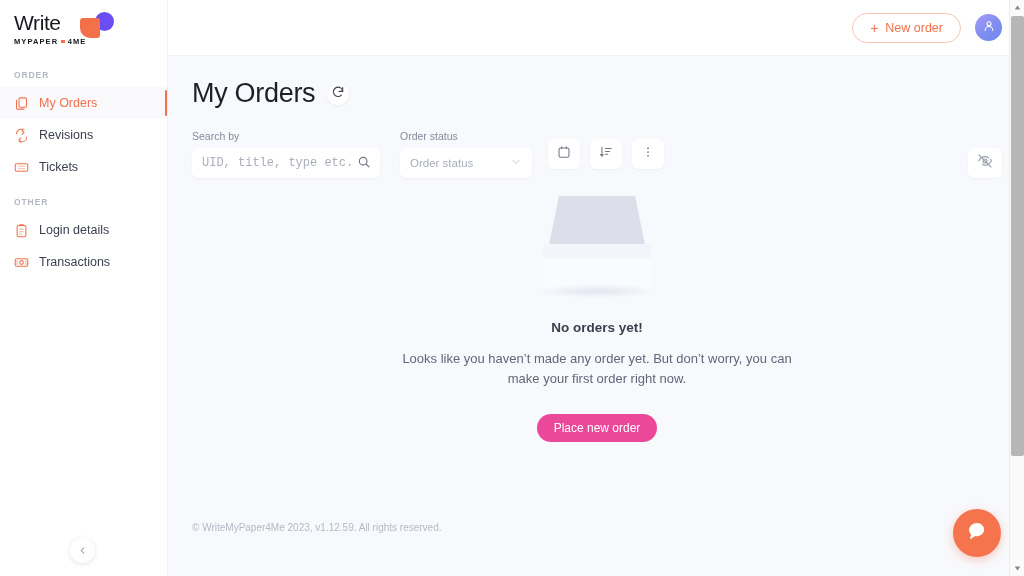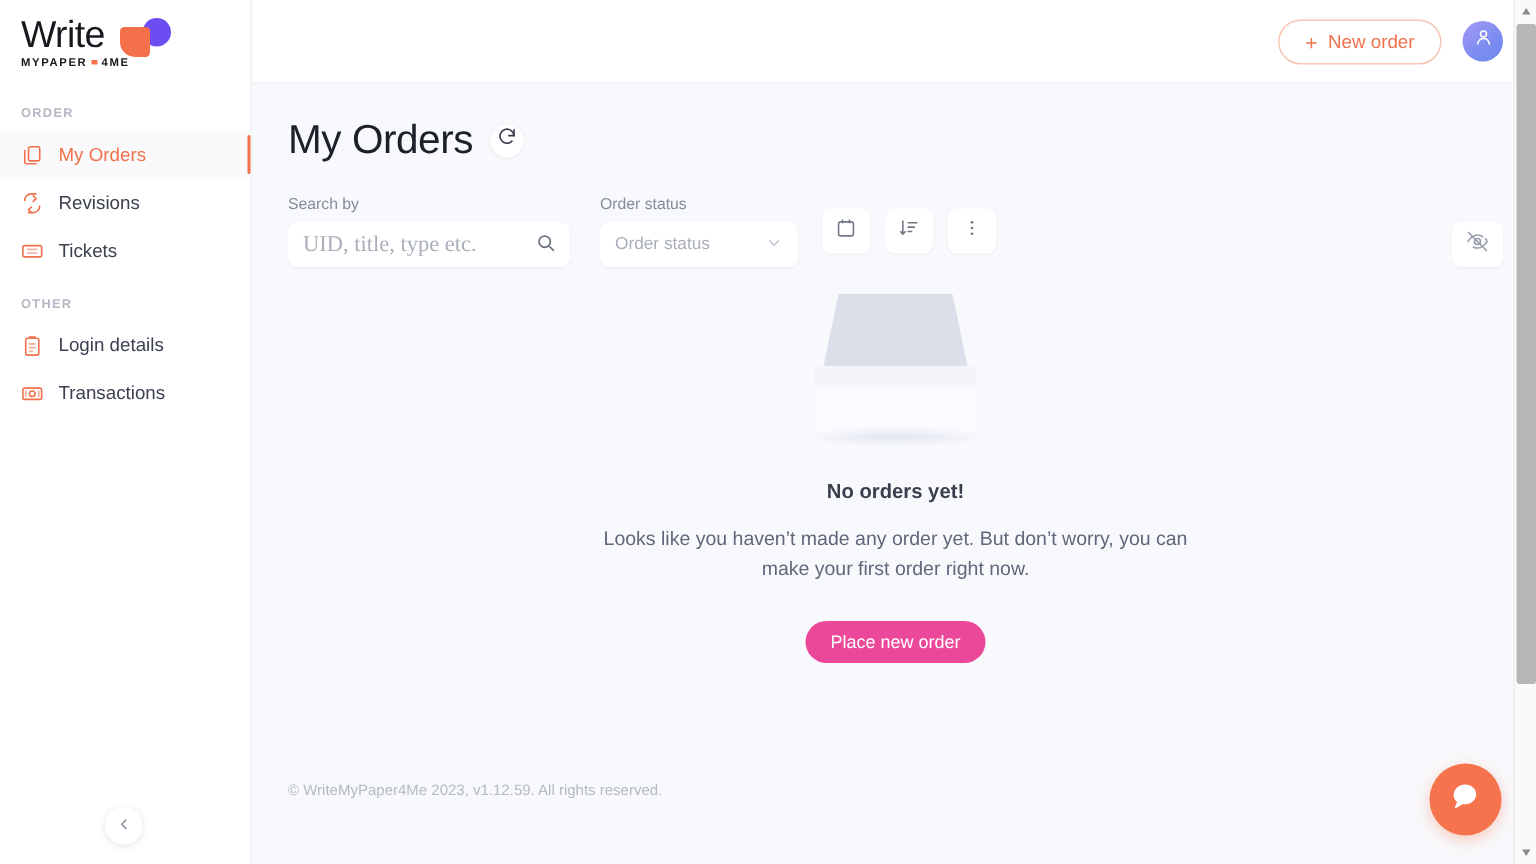--- a/index.html
+++ b/index.html
@@ -29,21 +29,21 @@
     height: 56px;
     display: flex;
     align-items: center;
     padding-left: 14px;
   }
   .logo {
     position: relative;
     display: block;
   }
   .logo-main {
-    font-size: 25px;
+    font-size: 21px;
     font-weight: 500;
     color: #16181d;
     letter-spacing: -0.4px;
     line-height: 26px;
     position: relative;
     z-index: 2;
   }
   .logo-sub {
     font-size: 7.5px;
     letter-spacing: 1.1px;
@@ -205,25 +205,25 @@
     position: relative;
     width: 188px; height: 30px;
     background: #fff;
     border-radius: 6px;
     display: flex; align-items: center;
     padding: 0 10px;
     box-shadow: 0 1px 2px rgba(60,65,90,0.05);
   }
   .search-box input {
     border: none; outline: none;
-    font-size: 15px;
+    font-size: 12px;
     color: #2d323d;
     width: 150px;
     background: transparent;
-    font-family: Liberation Serif, serif;
+    font-family: Liberation Mono, monospace;
   }
   .search-box input::placeholder { color: #a9aeba; }
   .search-ico { position: absolute; right: 9px; top: 7px; cursor: pointer; }
 
   .select-box {
     width: 132px; height: 30px;
     background: #fff;
     border-radius: 6px;
     display: flex; align-items: center; justify-content: space-between;
     padding: 0 10px;

